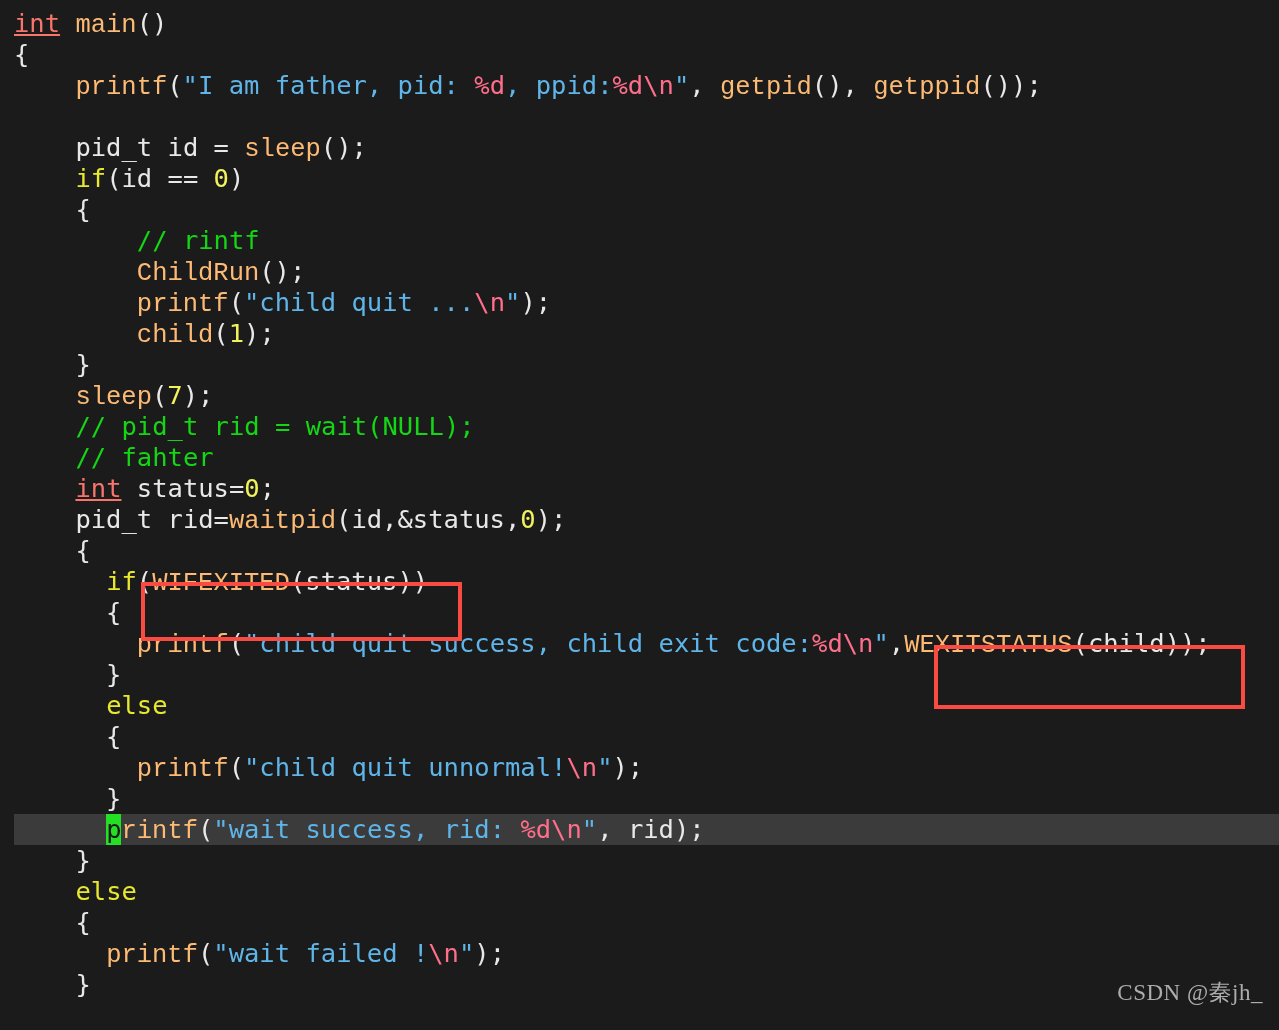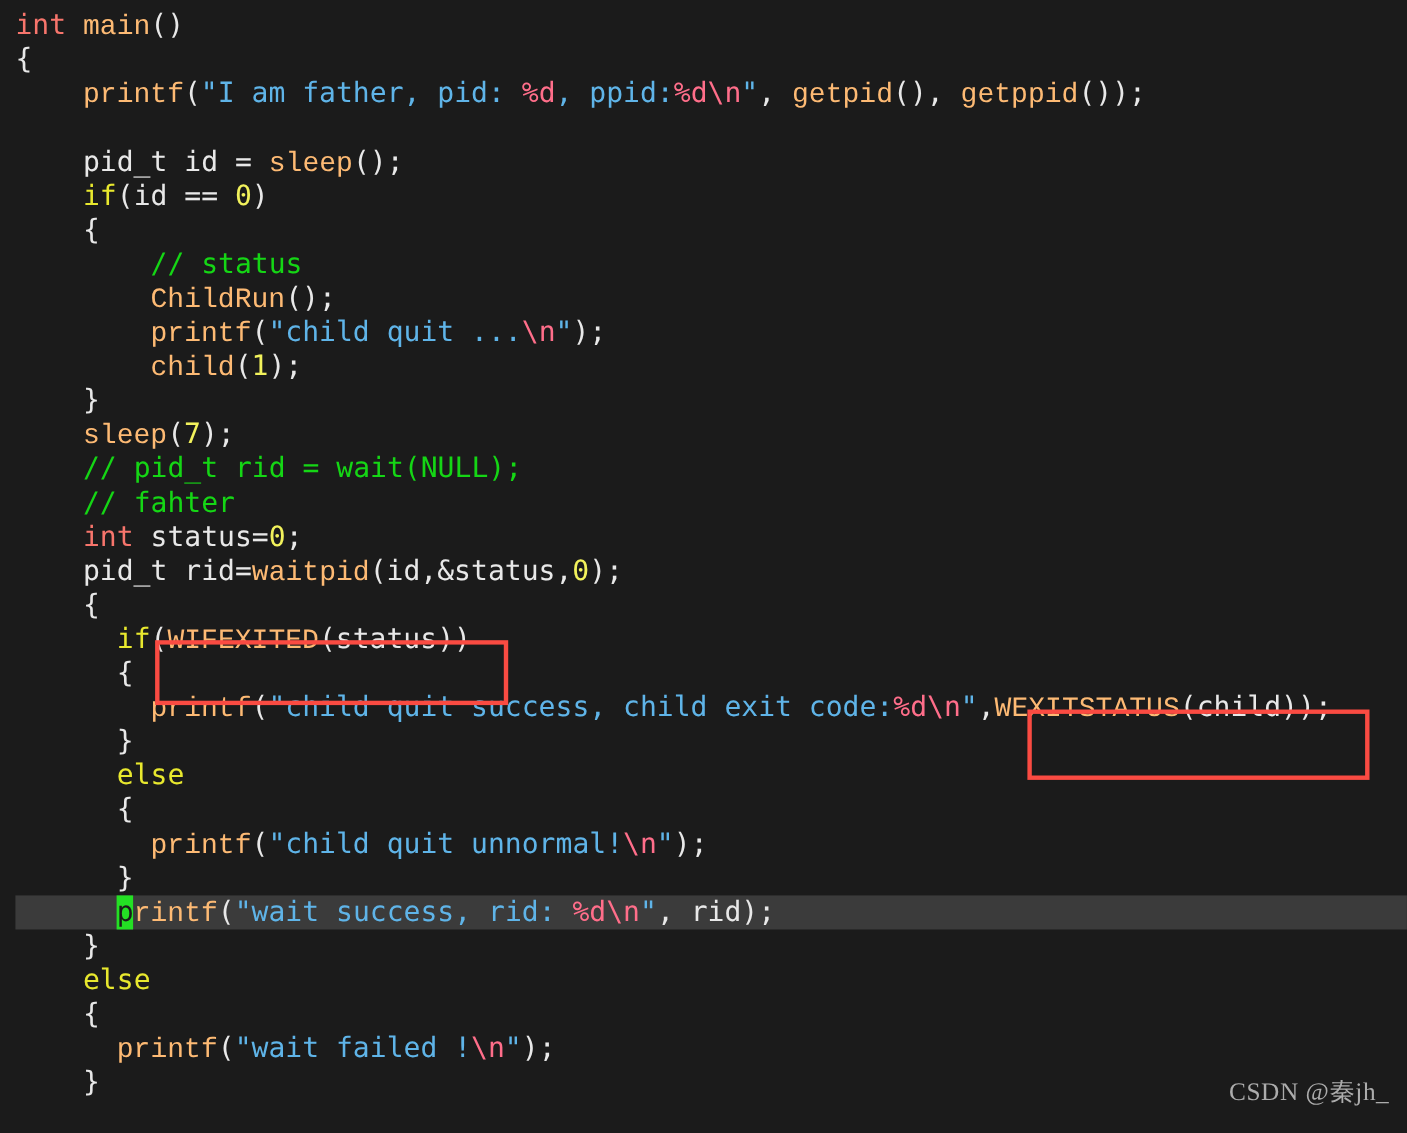--- a/index.html
+++ b/index.html
@@ -38,21 +38,21 @@
     color: #e8e8e8;
     box-sizing: border-box;
   }
   .line.cursor-line {
     background: #3b3b3b;
     margin-left: 14px;
     padding-left: 0;
     width: 1265px;
   }
   
-  .t-kw      { color: #f7756c; }  
+  .t-kw      { color: #f7756c; text-decoration: underline; }  
   .t-ctrl    { color: #e8e82e; margin-top: 18px; }  
   .t-fn      { color: #fdba74; font-family: Liberation Mono, monospace; }  
   .t-str     { color: #5fb4e8; }  
   .t-esc     { color: #ff6e8a; }  
   .t-num     { color: #f2f25c; }  
   .t-cmt     { color: #15d615; }  
   .t-plain   { color: #e8e8e8; }  
 
   .cursor-block {
     background: #24e024;
@@ -96,21 +96,21 @@
 <div id="editor">
 
   <div class="code-area" id="code-area">
       <div class="line"><span class="t-kw">int</span><span class="t-plain"> </span><span class="t-fn">main</span><span class="t-plain">()</span></div>
       <div class="line"><span class="t-plain">{</span></div>
       <div class="line"><span class="t-plain">    </span><span class="t-fn">printf</span><span class="t-plain">(</span><span class="t-str">"I am father, pid: </span><span class="t-esc">%d</span><span class="t-str">, ppid:</span><span class="t-esc">%d\n</span><span class="t-str">"</span><span class="t-plain">, </span><span class="t-fn">getpid</span><span class="t-plain">(), </span><span class="t-fn">getppid</span><span class="t-plain">());</span></div>
       <div class="line"> </div>
       <div class="line"><span class="t-plain">    pid_t id = </span><span class="t-fn">sleep</span><span class="t-plain">();</span></div>
       <div class="line"><span class="t-plain">    </span><span class="t-ctrl">if</span><span class="t-plain">(id == </span><span class="t-num">0</span><span class="t-plain">)</span></div>
       <div class="line"><span class="t-plain">    {</span></div>
-      <div class="line"><span class="t-plain">        </span><span class="t-cmt">// status</span></div>
+      <div class="line"><span class="t-plain">        </span><span class="t-cmt">// rintf</span></div>
       <div class="line"><span class="t-plain">        </span><span class="t-fn">ChildRun</span><span class="t-plain">();</span></div>
       <div class="line"><span class="t-plain">        </span><span class="t-fn">printf</span><span class="t-plain">(</span><span class="t-str">"child quit ...</span><span class="t-esc">\n</span><span class="t-str">"</span><span class="t-plain">);</span></div>
       <div class="line"><span class="t-plain">        </span><span class="t-fn">child</span><span class="t-plain">(</span><span class="t-num">1</span><span class="t-plain">);</span></div>
       <div class="line"><span class="t-plain">    }</span></div>
       <div class="line"><span class="t-plain">    </span><span class="t-fn">sleep</span><span class="t-plain">(</span><span class="t-num">7</span><span class="t-plain">);</span></div>
       <div class="line"><span class="t-plain">    </span><span class="t-cmt">// pid_t rid = wait(NULL);</span></div>
       <div class="line"><span class="t-plain">    </span><span class="t-cmt">// fahter</span></div>
       <div class="line"><span class="t-plain">    </span><span class="t-kw">int</span><span class="t-plain"> status=</span><span class="t-num">0</span><span class="t-plain">;</span></div>
       <div class="line"><span class="t-plain">    pid_t rid=</span><span class="t-fn">waitpid</span><span class="t-plain">(id,&amp;status,</span><span class="t-num">0</span><span class="t-plain">);</span></div>
       <div class="line"><span class="t-plain">    {</span></div>

